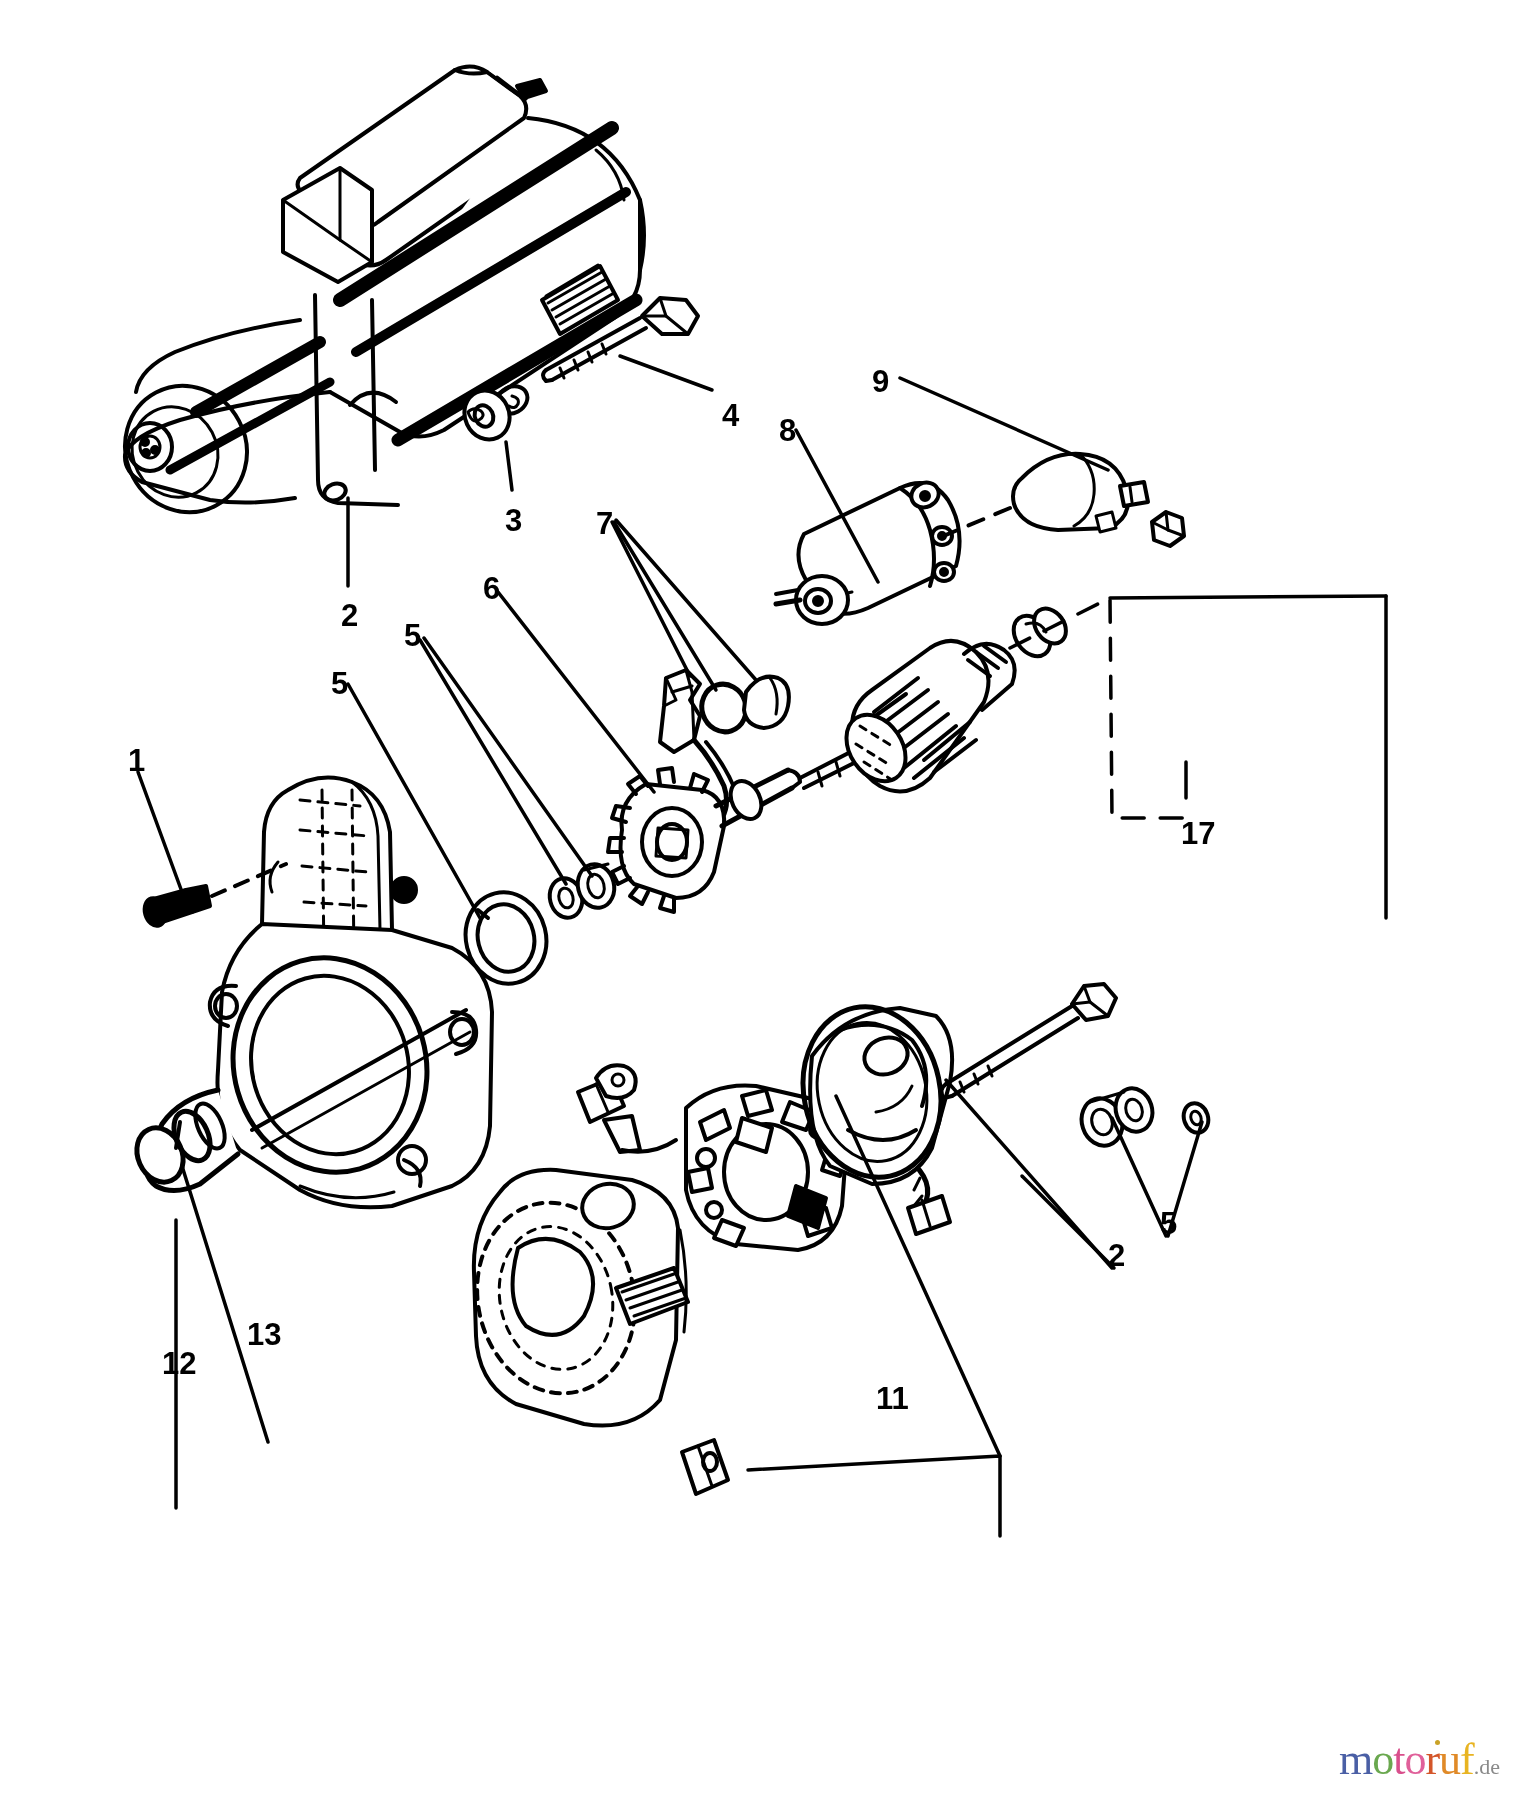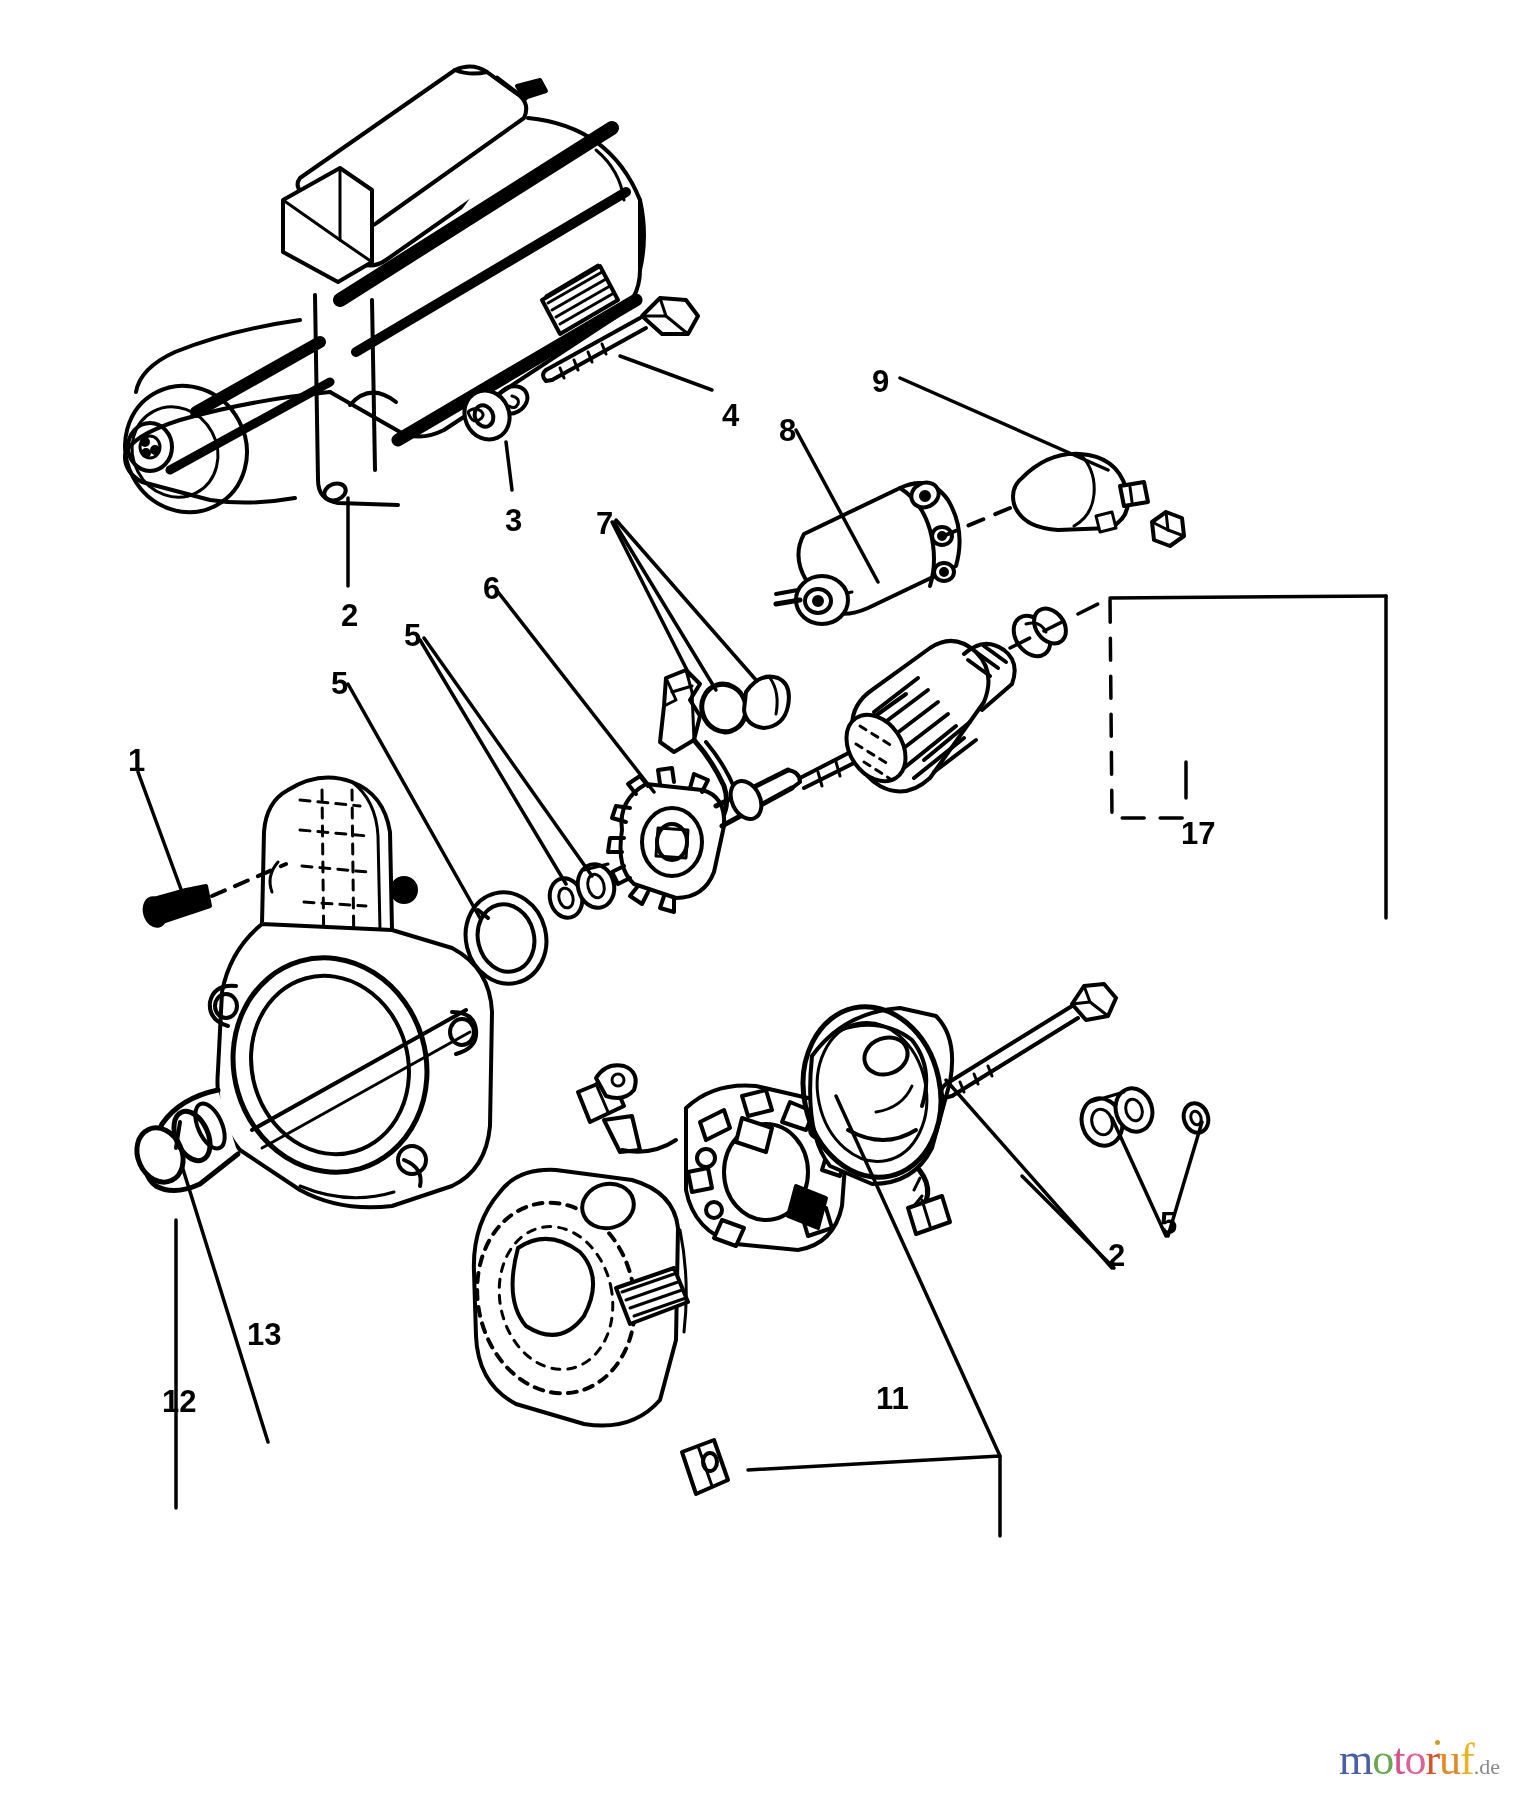--- a/index.html
+++ b/index.html
@@ -493,21 +493,21 @@
   <div class="callout" style="left:331px;  top:668px;">5</div>
   <div class="callout" style="left:404px;  top:620px;">5</div>
   <div class="callout" style="left:483px;  top:573px;">6</div>
   <div class="callout" style="left:596px;  top:508px;">7</div>
   <div class="callout" style="left:779px;  top:415px;">8</div>
   <div class="callout" style="left:872px;  top:366px;">9</div>
   <div class="callout" style="left:1181px; top:818px;">17</div>
   <div class="callout" style="left:876px;  top:1347px;margin-top:36px;">11</div>
   <div class="callout" style="left:1108px; top:1240px;">2</div>
   <div class="callout" style="left:1160px; top:1208px;">5</div>
-  <div class="callout" style="left:162px;  top:1386px;">12</div>
+  <div class="callout" style="left:162px;  top:1348px;">12</div>
   <div class="callout" style="left:247px;  top:1319px;">13</div>
 
   <div id="watermark">
     <span class="l" style="color:#4a5fa5">m</span><span class="l" style="color:#6aa84f">o</span><span class="l" style="color:#d94f8c">t</span><span class="l" style="color:#e0609a">o</span><span class="l" style="color:#d4562a">r</span><span class="l" style="color:#e08a28">u</span><span class="l" style="color:#e8b422">f</span><span class="suffix">.de</span>
     <span class="dot" style="right:60px;top:2px;"></span>
   </div>
 
 </div>
 
 </body></html>

